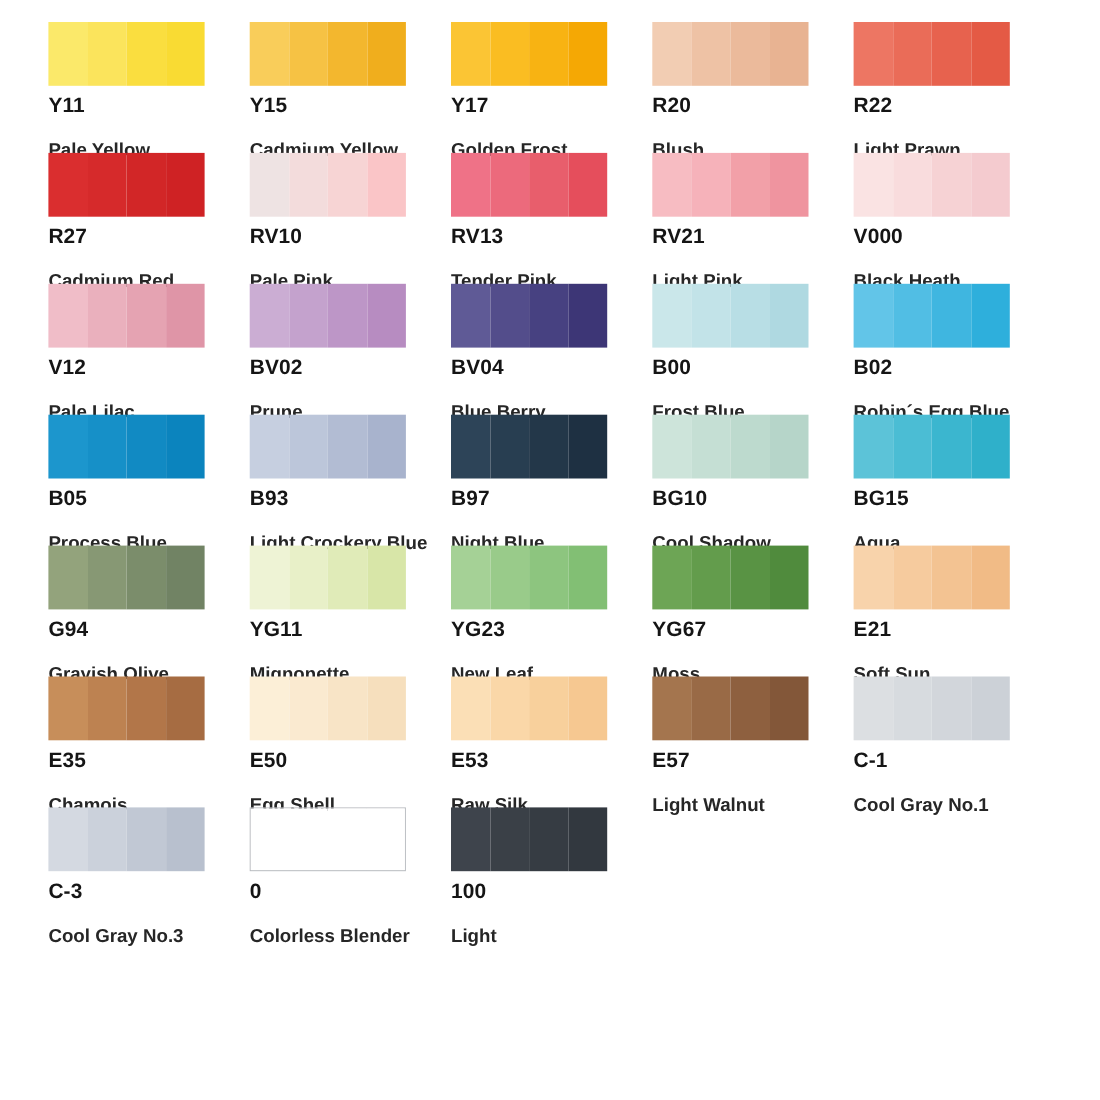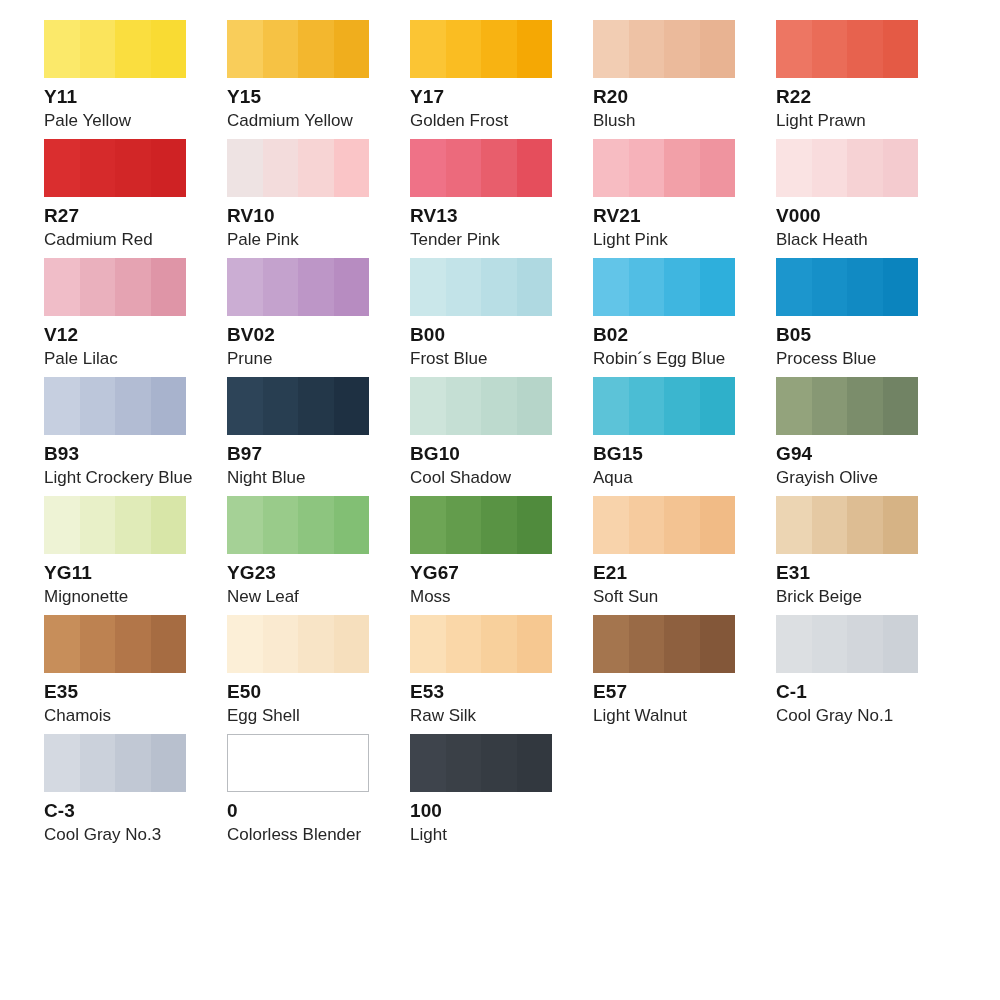--- a/index.html
+++ b/index.html
@@ -50,23 +50,23 @@
     font-size: 19px;
     font-weight: bold;
     color: #151515;
     letter-spacing: 0.1px;
     margin-top: 9px;
     line-height: 20px;
     white-space: nowrap;
   }
   .cname {
     font-size: 17px;
-    font-weight: normal;
+    font-weight: bold;
     color: #262626;
-    margin-top: 4px;
+    margin-top: 20px;
     line-height: 19px;
     white-space: nowrap;
   }
 </style>
 </head>
 <body>
 
 <div id="chart">
   <div class="grid" id="grid">
       <div class="cell">
@@ -184,20 +184,30 @@
           <div class="band" style="background: rgb(203, 173, 211);"></div>
           <div class="band" style="background: rgb(196, 162, 205);"></div>
           <div class="band" style="background: rgb(189, 150, 199);"></div>
           <div class="band" style="background: rgb(183, 140, 193);"></div>
         </div>
         <div class="code">BV02</div>
         <div class="cname">Prune</div>
       </div>
       <div class="cell">
         <div class="swatch">
+          <div class="band" style="background: rgb(95, 90, 150);"></div>
+          <div class="band" style="background: rgb(83, 77, 139);"></div>
+          <div class="band" style="background: rgb(71, 65, 129);"></div>
+          <div class="band" style="background: rgb(61, 54, 118);"></div>
+        </div>
+        <div class="code">BV04</div>
+        <div class="cname">Blue Berry</div>
+      </div>
+      <div class="cell">
+        <div class="swatch">
           <div class="band" style="background: rgb(202, 231, 234);"></div>
           <div class="band" style="background: rgb(194, 227, 232);"></div>
           <div class="band" style="background: rgb(184, 222, 229);"></div>
           <div class="band" style="background: rgb(175, 217, 225);"></div>
         </div>
         <div class="code">B00</div>
         <div class="cname">Frost Blue</div>
       </div>
       <div class="cell">
         <div class="swatch">
@@ -301,30 +311,20 @@
       </div>
       <div class="cell">
         <div class="swatch">
           <div class="band" style="background: rgb(248, 211, 171);"></div>
           <div class="band" style="background: rgb(246, 203, 158);"></div>
           <div class="band" style="background: rgb(243, 195, 146);"></div>
           <div class="band" style="background: rgb(241, 187, 134);"></div>
         </div>
         <div class="code">E21</div>
         <div class="cname">Soft Sun</div>
-      </div>
-      <div class="cell">
-        <div class="swatch">
-          <div class="band" style="background: rgb(236, 213, 179);"></div>
-          <div class="band" style="background: rgb(229, 201, 163);"></div>
-          <div class="band" style="background: rgb(221, 189, 147);"></div>
-          <div class="band" style="background: rgb(214, 179, 133);"></div>
-        </div>
-        <div class="code">E31</div>
-        <div class="cname">Brick Beige</div>
       </div>
       <div class="cell">
         <div class="swatch">
           <div class="band" style="background: rgb(199, 142, 90);"></div>
           <div class="band" style="background: rgb(189, 130, 81);"></div>
           <div class="band" style="background: rgb(178, 118, 73);"></div>
           <div class="band" style="background: rgb(166, 108, 66);"></div>
         </div>
         <div class="code">E35</div>
         <div class="cname">Chamois</div>

